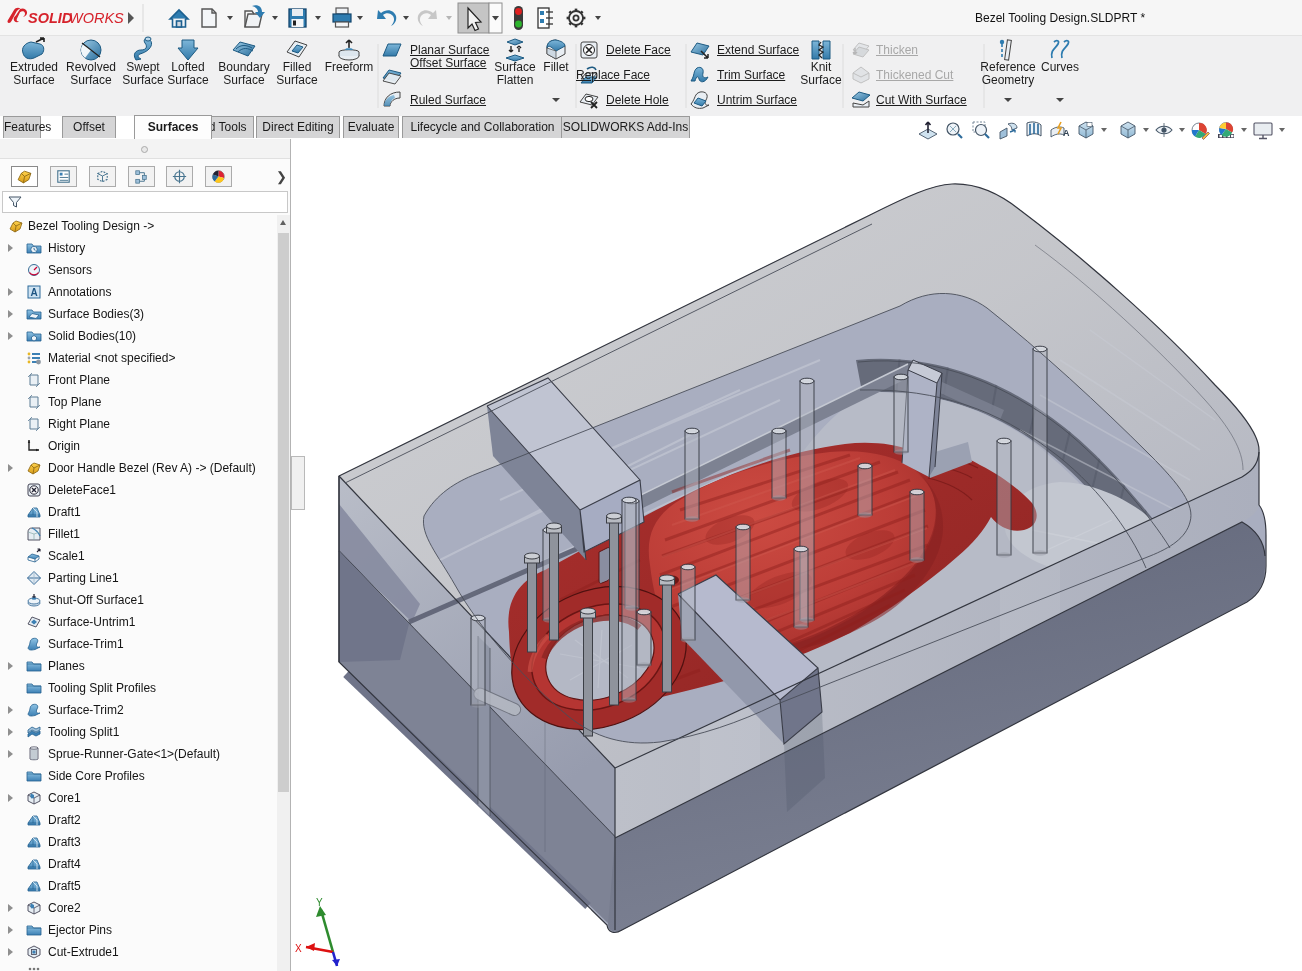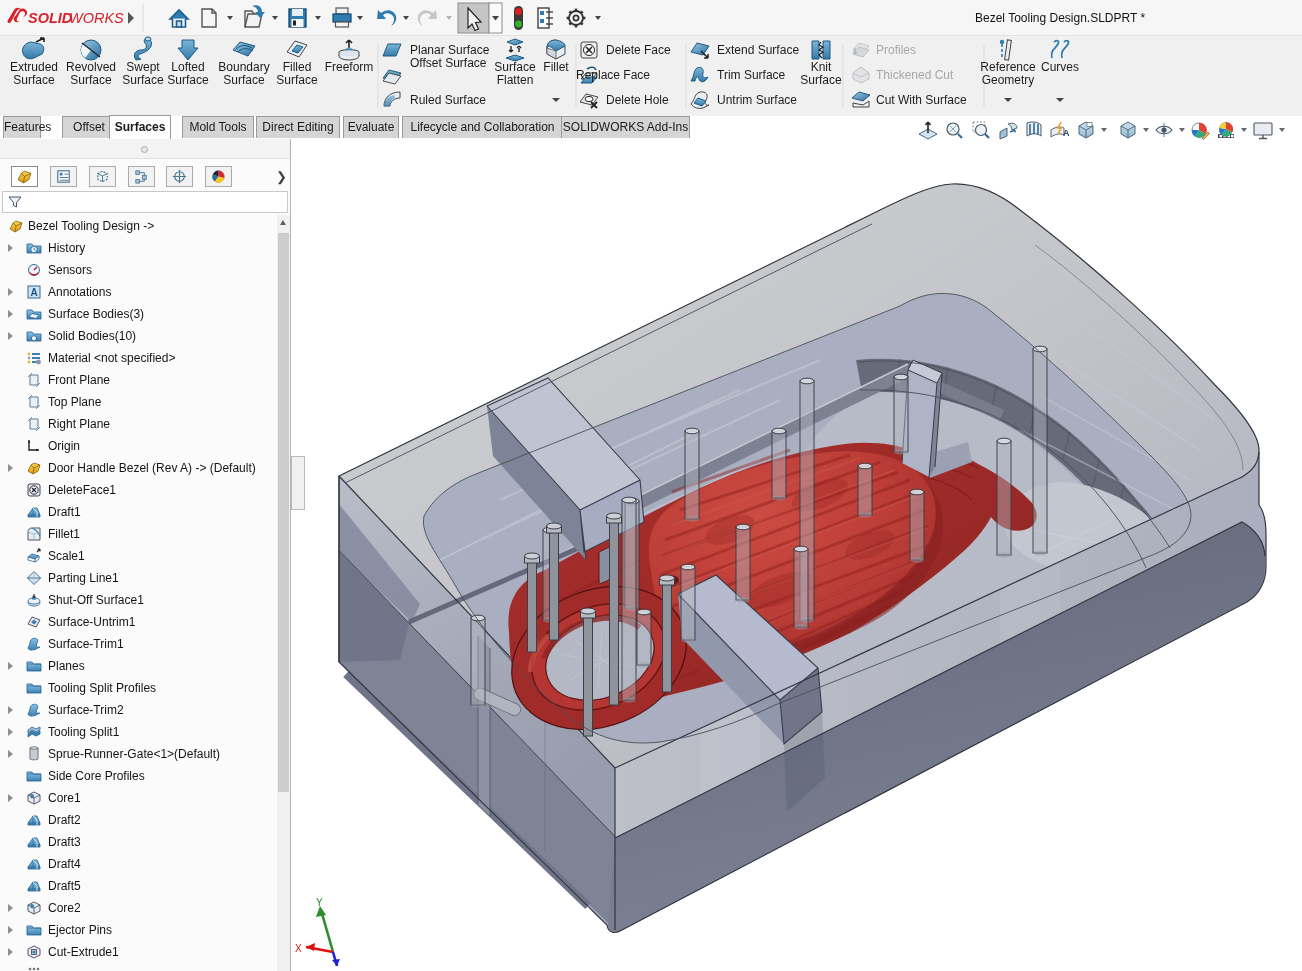--- a/index.html
+++ b/index.html
@@ -5,21 +5,21 @@
   * { margin:0; padding:0; box-sizing:border-box; }
   html,body { width:1302px; height:971px; overflow:hidden; font-family:"Liberation Sans",sans-serif; background:#fff; }
   #root { position:relative; width:1302px; height:971px; }
   .abs { position:absolute; }
   
   #titlebar { position:absolute; left:0; top:0; width:1302px; height:36px; background:#f6f6f6; border-bottom:1px solid #e3e3e3; }
   #title { position:absolute; left:975px; top:11px; font-size:12px; color:#111; }
   
   #ribbon { position:absolute; left:0; top:36px; width:1302px; height:80px; background:#f0f0f1; }
   .tallbtn { position:absolute; top:25px; width:84px; text-align:center; font-size:12px; color:#1d1d1d; line-height:13px; }
-  .listbtn { position:absolute; font-size:12px; color:#1d1d1d; white-space:nowrap; }
+  .listbtn { position:absolute; font-size:12px; color:#1d1d1d; white-space:nowrap;text-decoration:underline; }
   .grey { color:#a8a8a8; }
   
   #tabrow { position:absolute; left:0; top:115px; width:1302px; height:24px; }
   .tab { position:absolute; top:1px; height:22px; background:#d5d5d6; border:1px solid #9a9a9a; border-bottom:none; font-size:12px; color:#1a1a1a; text-align:center; line-height:21px; }
   .tab.sel { background:#fdfdfd; top:0; height:24px; font-weight:bold; line-height:23px; z-index:3; }
   
   #panel { position:absolute; left:0; top:139px; width:291px; height:832px; background:#fbfbfb; border-right:1px solid #b3b3b3; }
   #ptabs { position:absolute; left:0; top:27px; width:290px; height:22px; }
   .ptab { position:absolute; top:0; width:27px; height:21px; background:#f2f2f2; border:1px solid #ababab; }
   .ptab.sel { background:#fff; border-color:#8a8a8a; }
@@ -281,28 +281,28 @@
     <div class="tallbtn" style="left:1018px">Curves</div>
     <div class="listbtn" style="left:410px;top:7px">Planar Surface</div>
     <div class="listbtn" style="left:410px;top:20px">Offset Surface</div>
     <div class="listbtn" style="left:410px;top:57px">Ruled Surface</div>
     <div class="listbtn" style="left:606px;top:7px">Delete Face</div>
     <div class="listbtn" style="left:576px;top:32px">Replace Face</div>
     <div class="listbtn" style="left:606px;top:57px">Delete Hole</div>
     <div class="listbtn" style="left:717px;top:7px">Extend Surface</div>
     <div class="listbtn" style="left:717px;top:32px">Trim Surface</div>
     <div class="listbtn" style="left:717px;top:57px">Untrim Surface</div>
-    <div class="listbtn grey" style="left:876px;top:7px">Profiles</div>
+    <div class="listbtn grey" style="left:876px;top:7px">Thicken</div>
     <div class="listbtn grey" style="left:876px;top:32px">Thickened Cut</div>
     <div class="listbtn" style="left:876px;top:57px">Cut With Surface</div>
   </div>
   <div id="tabrow">
     <div class="tab" style="left:3px;width:38px">Features</div>
     <div class="tab" style="left:62px;width:54px">Offset</div>
-    <div class="tab sel" style="left:109px;width:62px">Surfaces</div>
+    <div class="tab sel" style="left:134px;width:78px">Surfaces</div>
     <div class="tab" style="left:182px;width:72px">Mold Tools</div>
     <div class="tab" style="left:256px;width:84px">Direct Editing</div>
     <div class="tab" style="left:343px;width:56px">Evaluate</div>
     <div class="tab" style="left:402px;width:161px">Lifecycle and Collaboration</div>
     <div class="tab" style="left:561px;width:129px">SOLIDWORKS Add-Ins</div>
   </div>
   <div id="panel">
     <svg width="0" height="0" style="position:absolute">
       <defs>
         <linearGradient id="yel" x1="0" y1="0" x2="0" y2="1">

